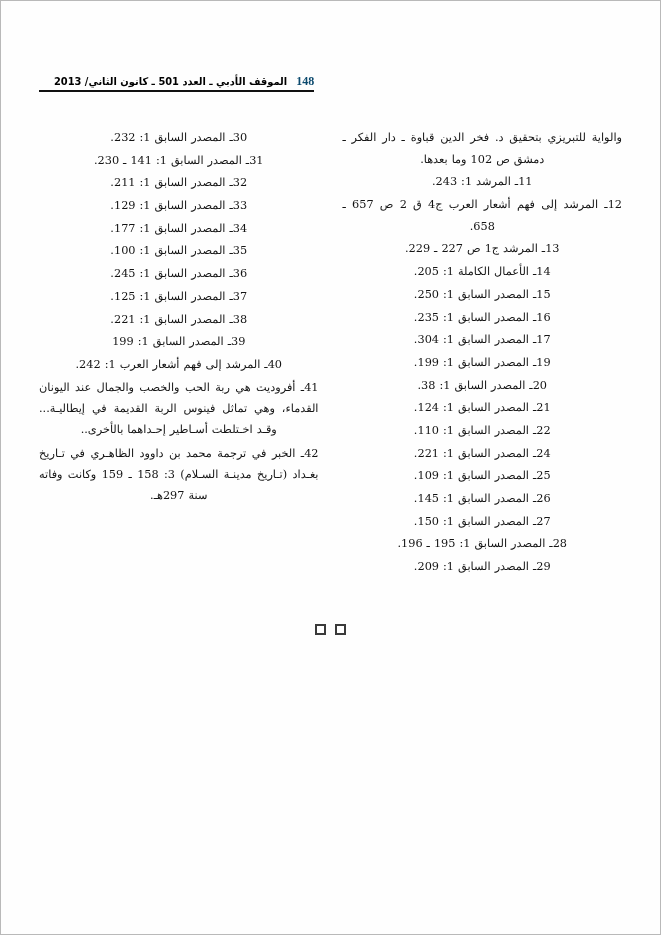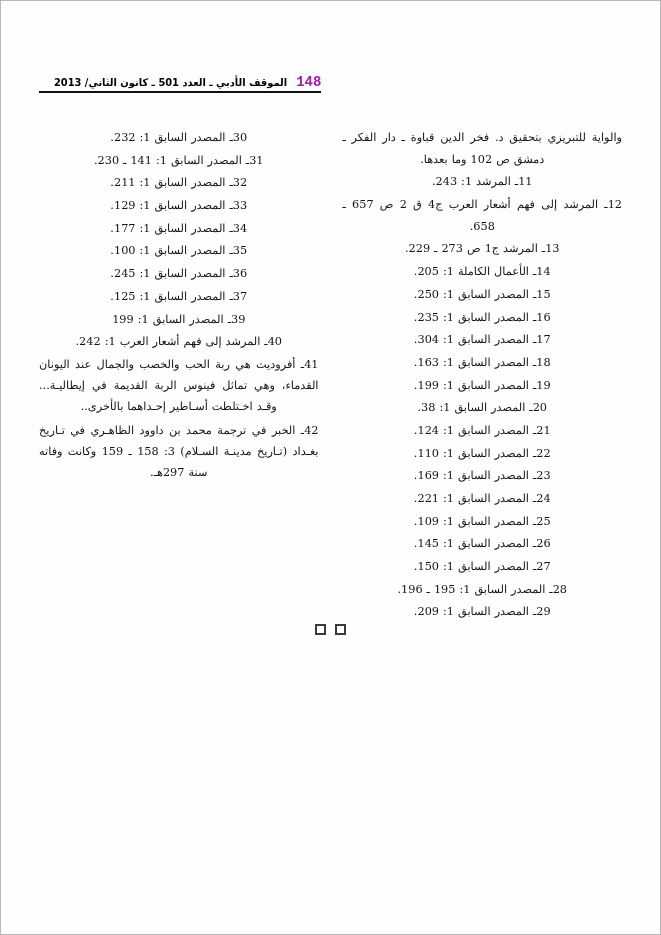--- a/index.html
+++ b/index.html
@@ -41,25 +41,25 @@
     display: flex;
     flex-direction: row;
     align-items: baseline;
     gap: 9px;
     border-bottom: 2.5px solid #111;
     padding-bottom: 2px;
     margin-right: auto;
   }
 
   .page-number {
-    font-family: Liberation Mono, monospace;
+    font-family: Liberation Serif, serif;
     font-weight: 700;
-    font-size: 14px;
+    font-size: 12px;
     letter-spacing: 0px;
-    color: #a21caf;
+    color: #0c4a6e;
     line-height: 1;
   }
 
   .head-title {
     font-family: "DejaVu Sans", "Liberation Sans", sans-serif;
     font-weight: 700;
     font-size: 10.5px;
     color: #000;
     letter-spacing: -0.4px;
     white-space: nowrap;
@@ -153,48 +153,47 @@
       <span class="head-title">الموقف الأدبي ـ العدد 501 ـ كانون الثاني/ 2013</span>
     </div>
   </div>
 
   <div class="columns">
 
     <div class="column">
       <p class="note lead">والواية للتبريزي بتحقيق د. فخر الدين قباوة ـ دار الفكر ـ دمشق ص 102 وما بعدها.</p>
       <p class="note short">11ـ المرشد 1: 243.</p>
       <p class="note">12ـ المرشد إلى فهم أشعار العرب ج4 ق 2 ص 657 ـ 658.</p>
-      <p class="note short">13ـ المرشد ج1 ص 273 ـ 229.</p>
+      <p class="note short">13ـ المرشد ج1 ص 227 ـ 229.</p>
       <p class="note short">14ـ الأعمال الكاملة 1: 205.</p>
       <p class="note short">15ـ المصدر السابق 1: 250.</p>
       <p class="note short">16ـ المصدر السابق 1: 235.</p>
       <p class="note short">17ـ المصدر السابق 1: 304.</p>
-      <p class="note short">18ـ المصدر السابق 1: 163.</p>
       <p class="note short">19ـ المصدر السابق 1: 199.</p>
       <p class="note short">20ـ المصدر السابق 1: 38.</p>
       <p class="note short">21ـ المصدر السابق 1: 124.</p>
       <p class="note short">22ـ المصدر السابق 1: 110.</p>
-      <p class="note short">23ـ المصدر السابق 1: 169.</p>
       <p class="note short">24ـ المصدر السابق 1: 221.</p>
       <p class="note short">25ـ المصدر السابق 1: 109.</p>
       <p class="note short">26ـ المصدر السابق 1: 145.</p>
       <p class="note short">27ـ المصدر السابق 1: 150.</p>
       <p class="note short">28ـ المصدر السابق 1: 195 ـ 196.</p>
       <p class="note short">29ـ المصدر السابق 1: 209.</p>
     </div>
 
     <div class="column">
       <p class="note short">30ـ المصدر السابق 1: 232.</p>
       <p class="note short">31ـ المصدر السابق 1: 141 ـ 230.</p>
       <p class="note short">32ـ المصدر السابق 1: 211.</p>
       <p class="note short">33ـ المصدر السابق 1: 129.</p>
       <p class="note short">34ـ المصدر السابق 1: 177.</p>
       <p class="note short">35ـ المصدر السابق 1: 100.</p>
       <p class="note short">36ـ المصدر السابق 1: 245.</p>
       <p class="note short">37ـ المصدر السابق 1: 125.</p>
+      <p class="note short">38ـ المصدر السابق 1: 221.</p>
       <p class="note short">39ـ المصدر السابق 1: 199</p>
       <p class="note short">40ـ المرشد إلى فهم أشعار العرب 1: 242.</p>
       <p class="note block">41ـ أفروديت هي ربة الحب والخصب والجمال عند اليونان القدماء، وهي تماثل فينوس الربة القديمة في إيطاليـة... وقـد اخـتلطت أسـاطير إحـداهما بالأخرى..</p>
       <p class="note block">42ـ الخبر في ترجمة محمد بن داوود الظاهـري في تـاريخ بغـداد (تـاريخ مدينـة السـلام) 3: 158 ـ 159 وكانت وفاته سنة 297هـ.</p>
     </div>
 
   </div>
 
   <div class="end-ornament">
     <span class="sq"></span>

